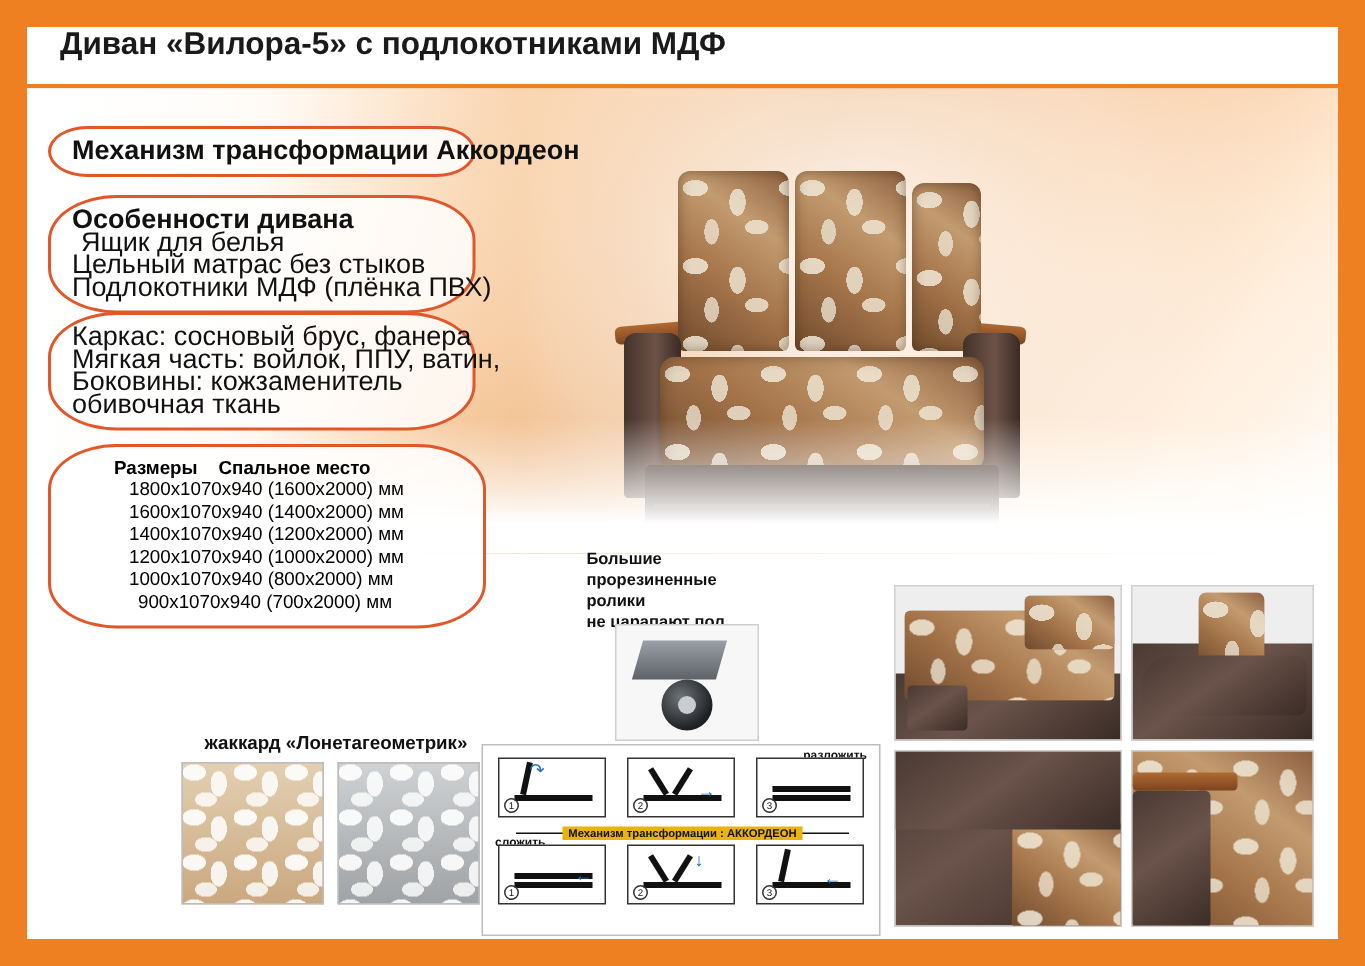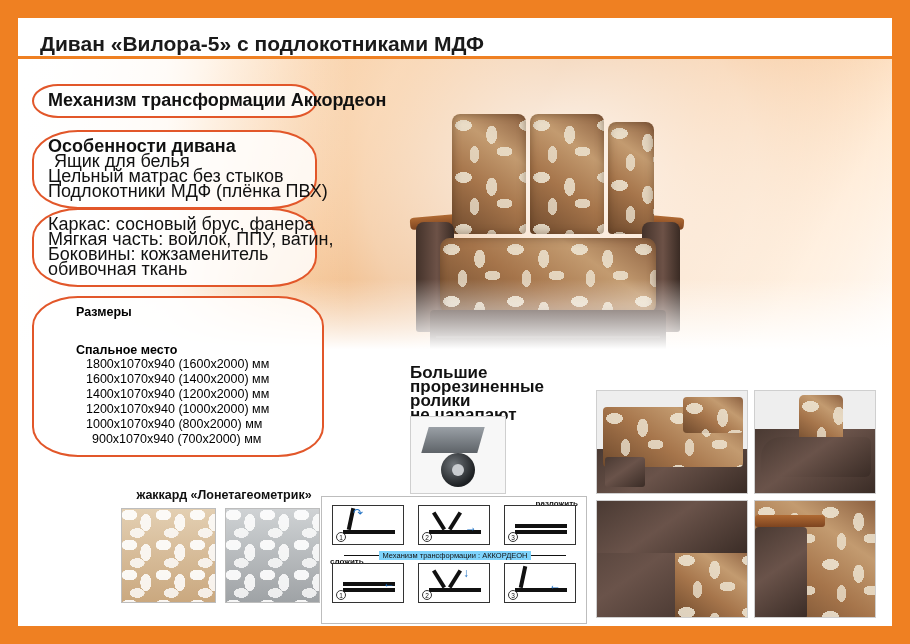--- a/index.html
+++ b/index.html
@@ -21,21 +21,21 @@
     left: 18px; top: 18px;
     width: 874px; height: 608px;
     background: #ffffff;
   }
   
   .title-band {
     position: absolute;
     left: 0; top: 0;
     width: 874px; height: 38px;
     background: #ffffff;
-    display: flex; align-items: flex-end;
+    display: flex; align-items: flex-start;
   }
   .title-text {
     font-size: 21px;
     font-weight: bold;
     color: #1a1a1a;
     padding-left: 22px;
     letter-spacing: 0px;
     white-space: nowrap;
   }
   .title-rule {
@@ -109,28 +109,28 @@
     padding:7px 14px 8px 14px;
   }
   .callout .ln { font-size:18px; color:#111; line-height:15px; white-space:nowrap; }
   .callout .ln.b { font-weight:bold; }
 
   #co-mech { left:14px; top:66px; width:285px; }
   #co-feat { left:14px; top:112px; width:285px; }
   #co-mat  { left:14px; top:190px; width:285px; }
   #co-dim  { left:14px; top:278px; width:292px; }
 
-  .dim-head { display:flex; gap:24px; font-weight:bold; font-size:12.5px; padding-left:28px;flex-direction:column; }
+  .dim-head { display:flex; gap:14px; font-weight:bold; font-size:12.5px; padding-left:28px; }
   .dim-list { margin:0; padding:0; list-style:none; }
   .dim-list li { font-size:12.5px; line-height:15px; padding-left:38px; white-space:nowrap; }
 
   
   .roller-note {
-    position:absolute; left:392px; top:348px; width:130px;
-    font-size:17px; font-weight:bold; color:#111; line-height:14px;
+    position:absolute; left:373px; top:348px; width:130px;
+    font-size:11px; font-weight:bold; color:#111; line-height:14px;
   }
   .roller-photo {
     position:absolute; left:392px; top:398px; width:96px; height:78px;
     border:1px solid #cfcfcf; background:#f7f7f7; overflow:hidden;
   }
   .roller-body { position:absolute; left:14px; top:10px; width:56px; height:26px; background:linear-gradient(180deg,#9aa0a6,#5e6368); transform:skewX(-16deg); }
   .roller-wheel { position:absolute; left:30px; top:36px; width:34px; height:34px; border-radius:50%; background:radial-gradient(circle at 38% 35%, #6f7479, #1d2023 70%); }
   .roller-hub { position:absolute; left:41px; top:47px; width:12px; height:12px; border-radius:50%; background:#c9ccd0; }
 
   
@@ -167,21 +167,21 @@
   .scheme .r1 { top:8px; } .scheme .r2 { top:66px; }
   .scheme .lbl {
     position:absolute; font-size:8px; color:#111; font-weight:bold;
   }
   .scheme .lbl-open { right:8px; top:2px; }
   .scheme .lbl-close { left:8px; top:60px; }
   .scheme .mid-label {
     position:absolute; left:0; top:54px; width:266px; text-align:center;
     font-size:7.5px; color:#111;
   }
-  .scheme .mid-label span { background:#7dd3fc; padding:0 4px; }
+  .scheme .mid-label span { background:#eab308; padding:0 4px;font-weight:bold; }
   .scheme .mid-rule { position:absolute; left:22px; top:58px; width:222px; height:1px; background:#111; }
   .cell {
     position:absolute; width:72px; height:40px; border:1px solid #333; background:#fff;
   }
   .cell .num {
     position:absolute; left:3px; bottom:2px; width:10px; height:10px;
     border:1px solid #333; border-radius:50%; font-size:6.5px;
     text-align:center; line-height:9px; color:#111;
   }
   .cell .frame { position:absolute; left:10px; bottom:10px; width:52px; height:4px; background:#111; }

